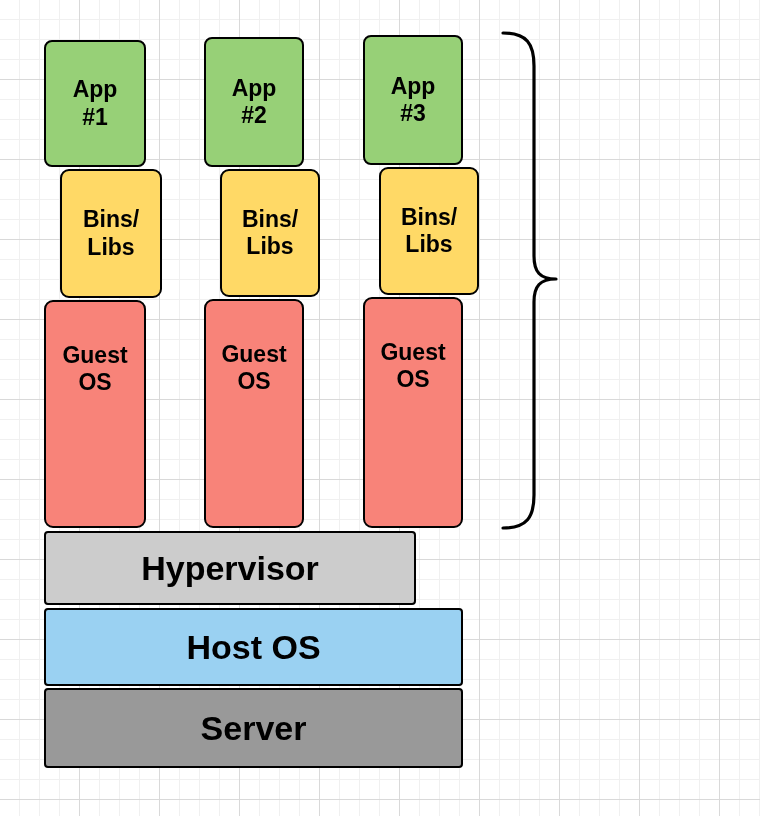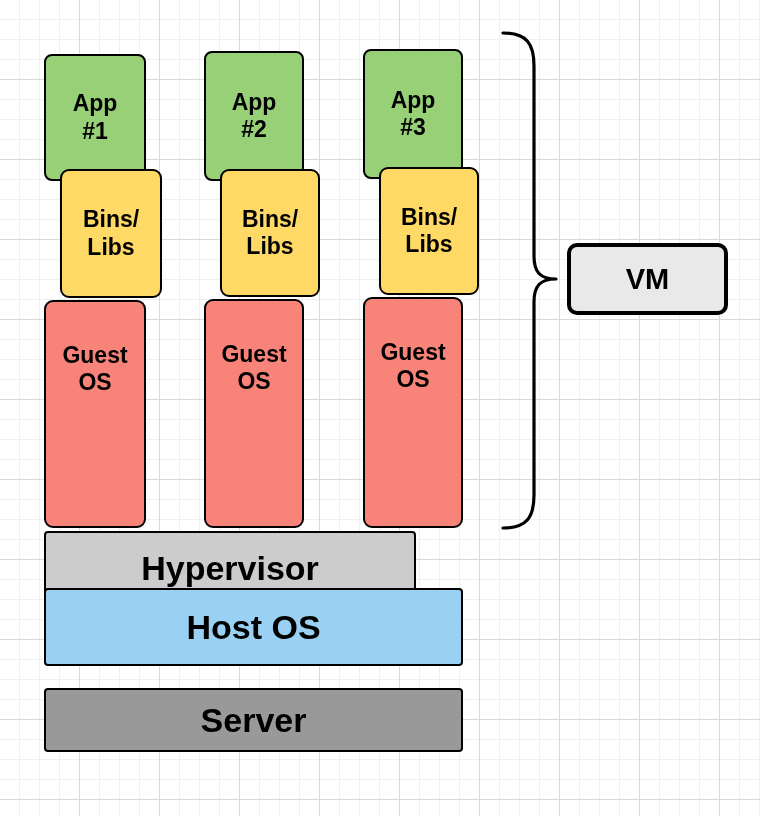--- a/index.html
+++ b/index.html
@@ -44,21 +44,20 @@
     color: #000000;
     font-weight: bold;
     line-height: 1.18;
     white-space: pre-line;
   }
 
   
   .cell-app {
     border-radius: 8px;
     font-size: 23px;
-    margin-top: 14px;
   }
   .cell-bins {
     border-radius: 9px;
     font-size: 23px;
     margin-left: 16px;
   }
   .cell-guest {
     border-radius: 9px;
     font-size: 23px;
     align-items: flex-start;
@@ -127,34 +126,31 @@
 Libs</span>
   </div>
   <div class="node cell-guest" style="left:363px; top:297px; width:100px; height:231px; background:#F88379;">
     <span>Guest
 OS</span>
   </div>
 
   <div class="node bar" style="left:44px; top:531px; width:372px; height:74px; background:#CCCCCC;">
     <span>Hypervisor</span>
   </div>
-  <div class="node bar" style="left:44px; top:588px; width:419px; height:78px; background:#9AD1F2;">
+  <div class="node bar" style="left:44px; top:608px; width:419px; height:78px; background:#9AD1F2;">
     <span>Host OS</span>
   </div>
-  <div class="node bar" style="left:44px; top:688px; width:419px; height:64px; background:#999999;text-align:right;">
+  <div class="node bar" style="left:44px; top:688px; width:419px; height:80px; background:#999999;text-align:right;">
     <span>Server</span>
   </div>
 
   <svg class="brace-layer" viewBox="0 0 760 816" xmlns="http://www.w3.org/2000/svg">
     <path d="M 503 33
              C 527 33 534 44 534 66
              L 534 256
              C 534 272 540 279 556 279
              C 540 279 534 286 534 302
              L 534 495
              C 534 517 527 528 503 528" fill="none" stroke="#000000" stroke-width="3.2" stroke-linecap="round" stroke-linejoin="round"></path>
   </svg>
 
-  <div class="node vm-box" style="left:567px; top:243px; width:161px; height:72px;">
-    <span>VM</span>
-  </div>
 
 </div>
 
 </body></html>

